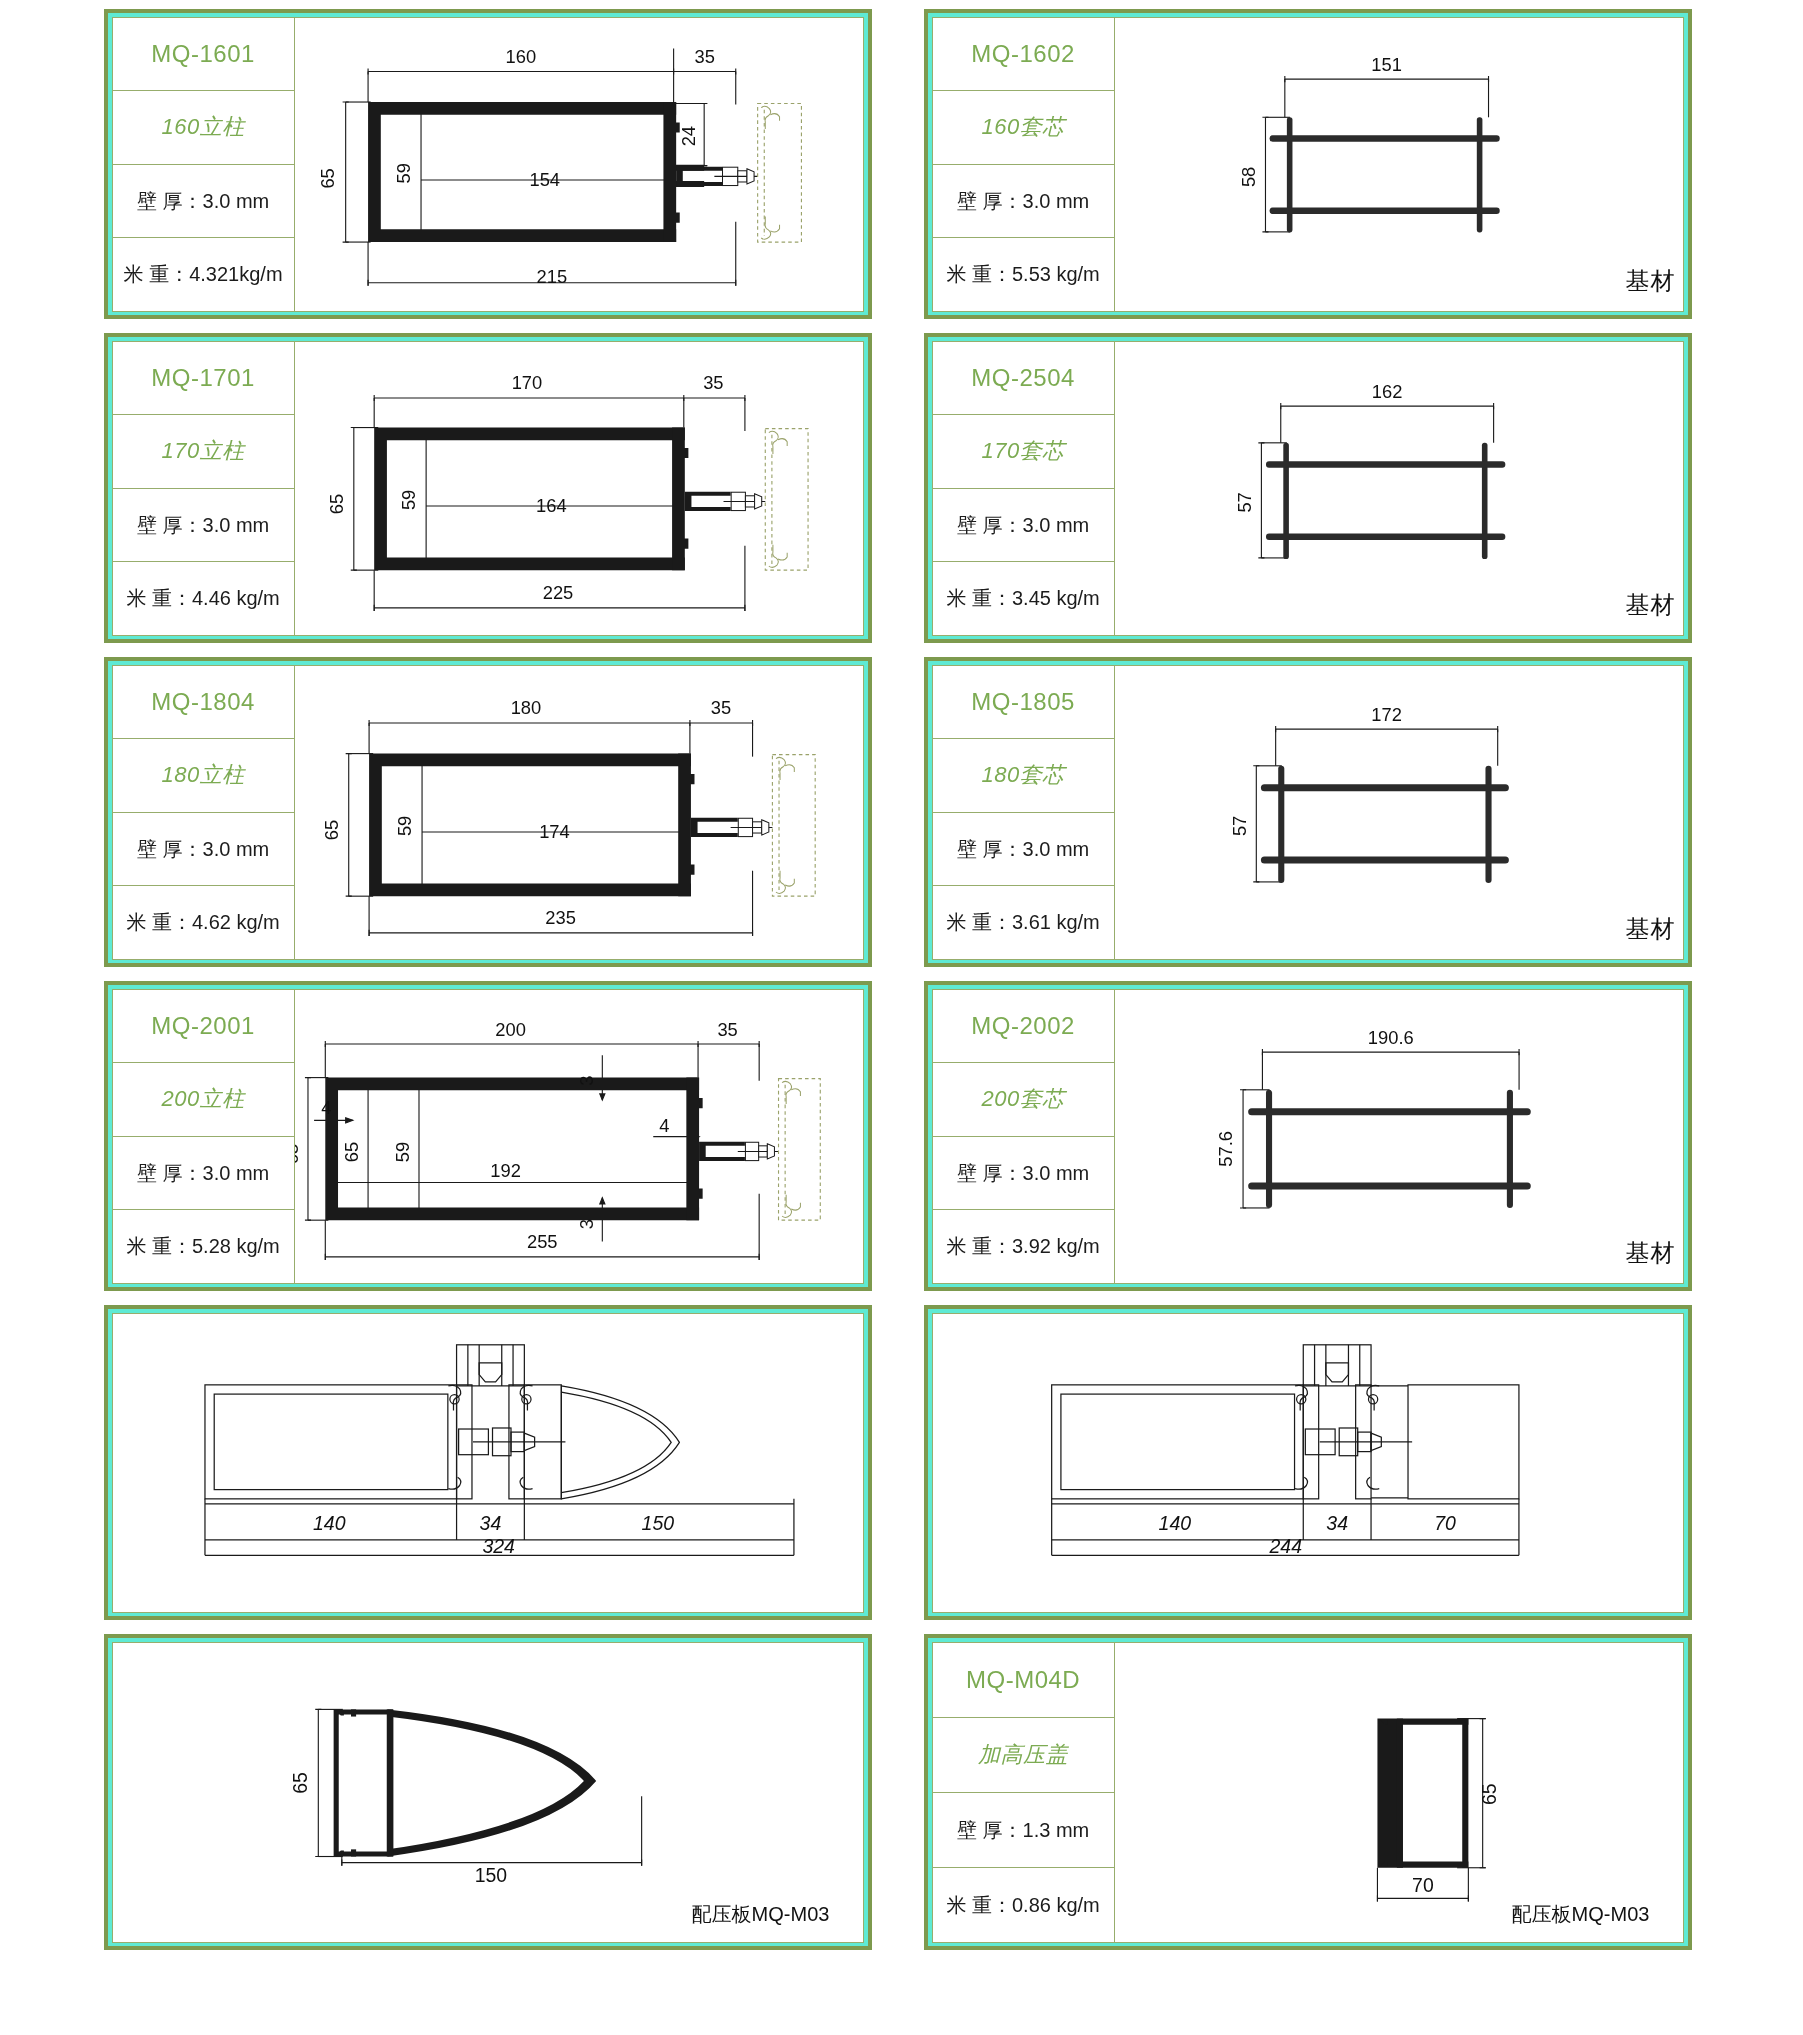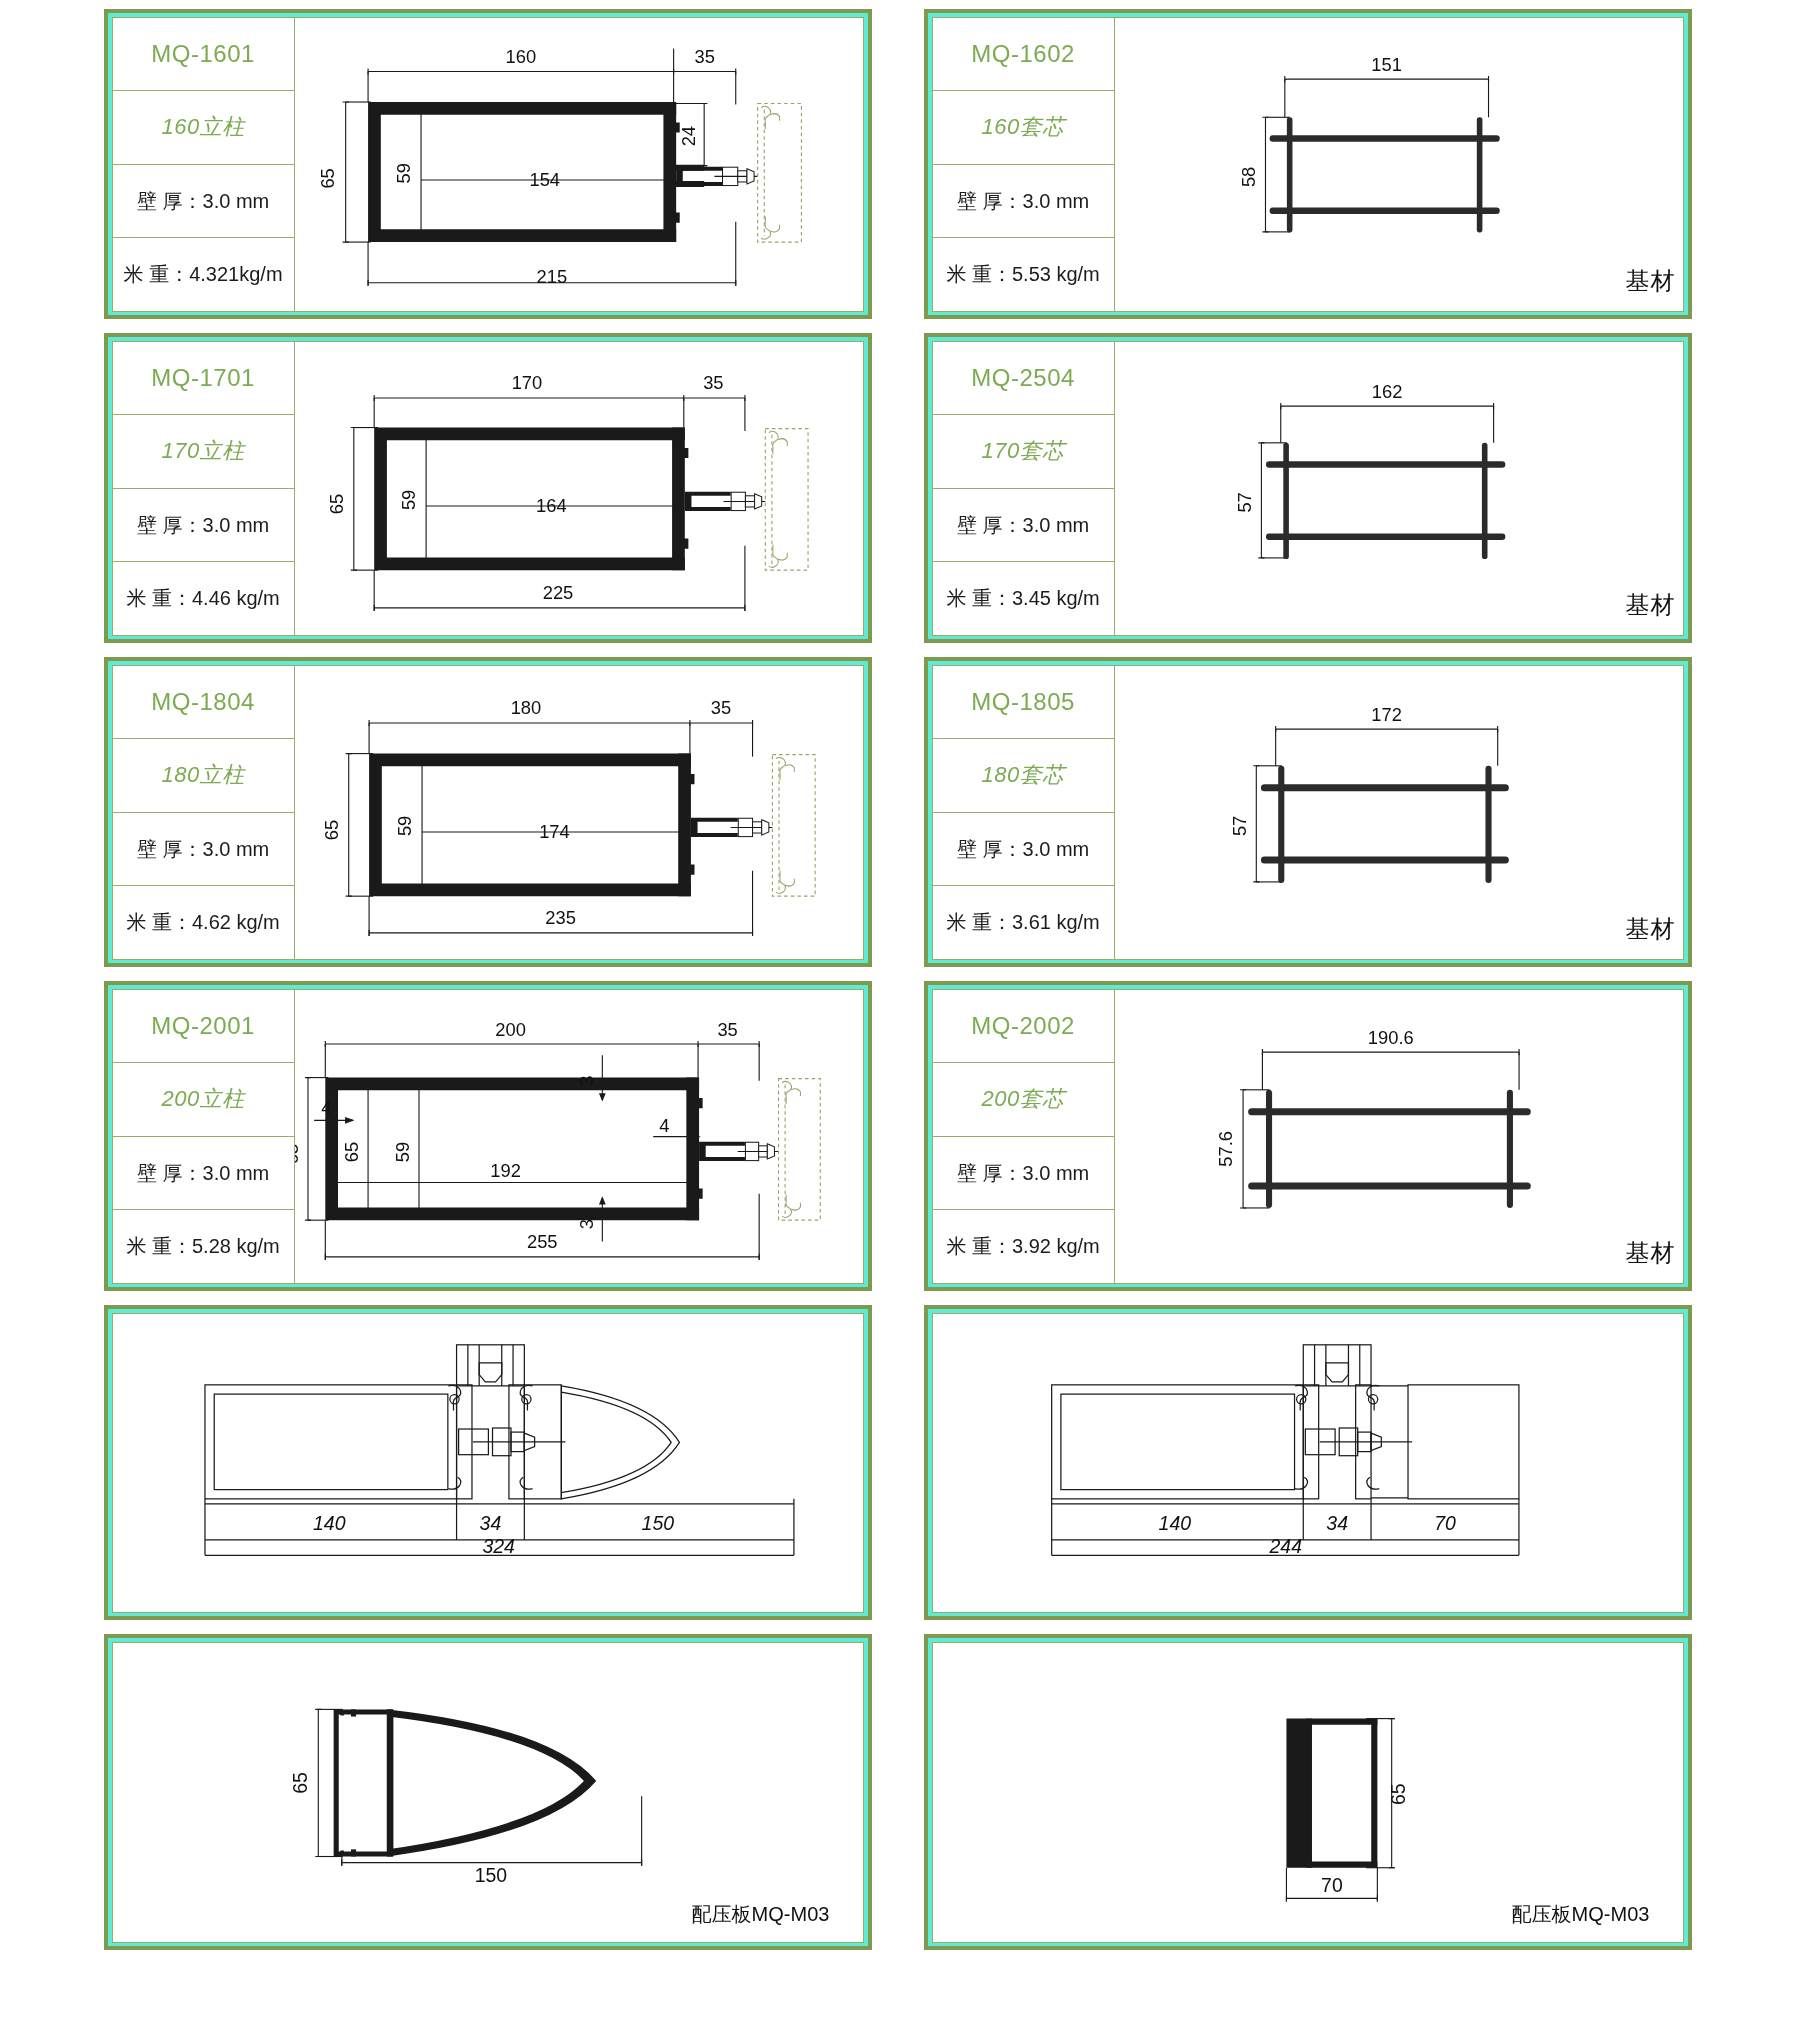--- a/index.html
+++ b/index.html
@@ -699,20 +699,34 @@
               <text x="200" y="274" transform="rotate(-90 200 274)">65</text>
             </g>
           </svg>
           <div class="fullnote">配压板MQ-M03</div>
         </div>
       </div>
     </div>
 
     <div class="panel row-h-cap">
       <div class="panel-inner">
+        <div class="labelcol">
+          <div class="lcell">
+              <span class="code">MQ-M04D</span>
+            </div>
+          <div class="lcell">
+              <span class="name">加高压盖</span>
+            </div>
+          <div class="lcell">
+              <span class="spec">壁 厚：1.3 mm</span>
+            </div>
+          <div class="lcell">
+              <span class="spec">米 重：0.86 kg/m</span>
+            </div>
+        </div>
         <div class="draw">
           <svg viewBox="0 0 1110 585" preserveAspectRatio="xMidYMid meet">
             <g stroke="#1a1a1a" fill="none" stroke-width="2.2">
               <line x1="718" y1="148" x2="718" y2="440"></line>
               <path d="M712 148 L724 148 M712 440 L724 440"></path>
               <line x1="668" y1="148" x2="724" y2="148"></line>
               <line x1="668" y1="440" x2="724" y2="440"></line>
               <line x1="512" y1="500" x2="690" y2="500"></line>
               <path d="M512 494 L512 506 M690 494 L690 506"></path>
               <line x1="512" y1="440" x2="512" y2="506"></line>

